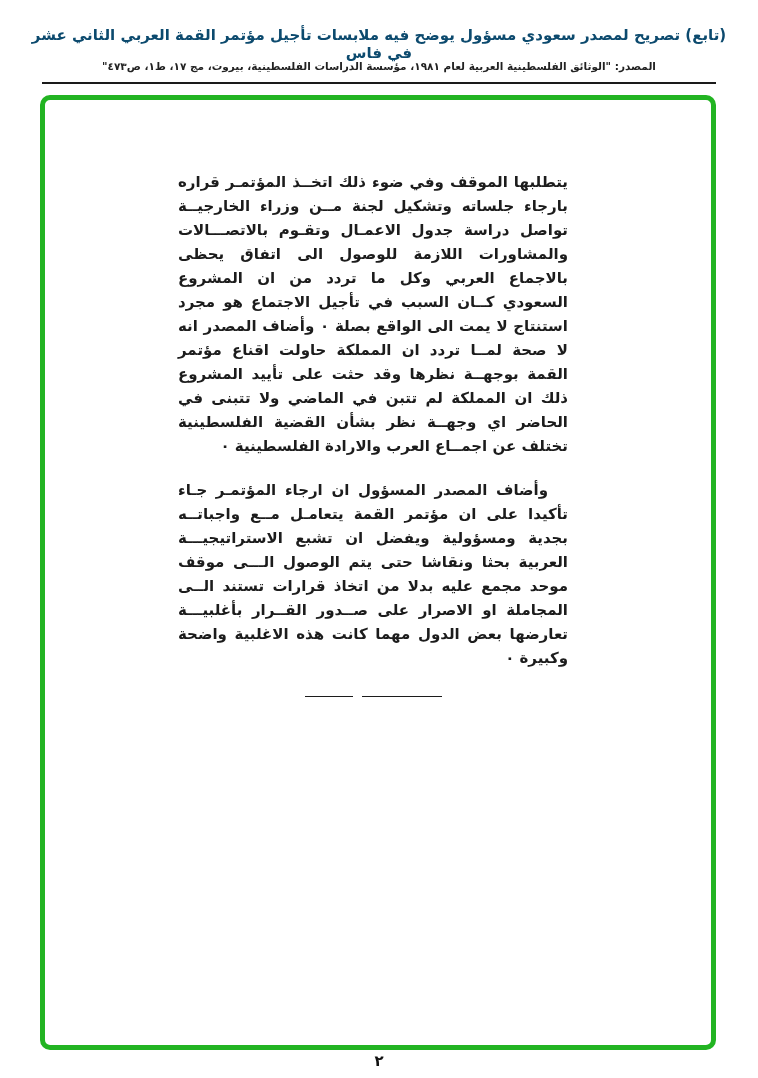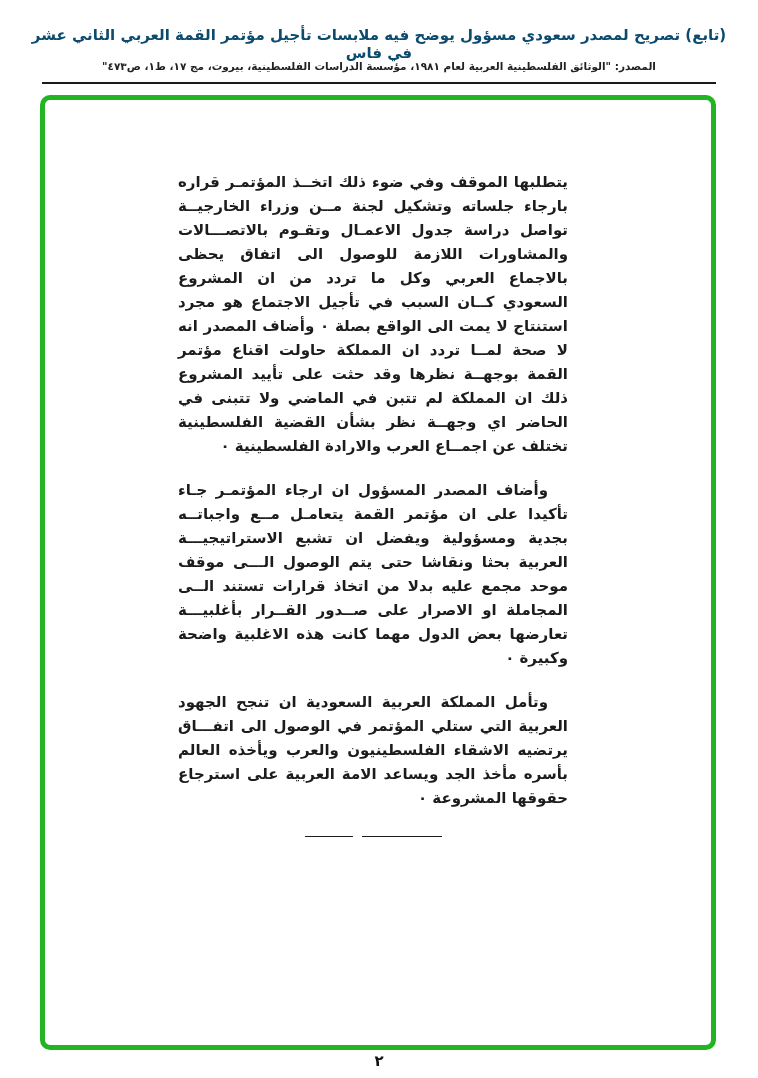--- a/index.html
+++ b/index.html
@@ -126,21 +126,20 @@
   <hr class="header-rule">
 
   <div class="scan-frame">
 
     <div class="scan-content">
 
       <p>يتطلبها الموقف وفي ضوء ذلك اتخــذ المؤتمـر قراره بارجاء جلساته وتشكيل لجنة مــن وزراء الخارجيــة تواصل دراسة جدول الاعمـال وتقـوم بالاتصـــالات والمشاورات اللازمة للوصول الى اتفاق يحظى بالاجماع العربي وكل ما تردد من ان المشروع السعودي كــان السبب في تأجيل الاجتماع هو مجرد استنتاج لا يمت الى الواقع بصلة ٠ وأضاف المصدر انه لا صحة لمــا تردد ان المملكة حاولت اقناع مؤتمر القمة بوجهــة نظرها وقد حثت على تأييد المشروع ذلك ان المملكة لم تتبن في الماضي ولا تتبنى في الحاضر اي وجهــة نظر بشأن القضية الفلسطينية تختلف عن اجمــاع العرب والارادة الفلسطينية ٠</p>
 
       <p class="indented">وأضاف المصدر المسؤول ان ارجاء المؤتمـر جـاء تأكيدا على ان مؤتمر القمة يتعامـل مــع واجباتــه بجدية ومسؤولية ويفضل ان تشبع الاستراتيجيـــة العربية بحثا ونقاشا حتى يتم الوصول الـــى موقف موحد مجمع عليه بدلا من اتخاذ قرارات تستند الــى المجاملة او الاصرار على صــدور القــرار بأغلبيـــة تعارضها بعض الدول مهما كانت هذه الاغلبية واضحة وكبيرة ٠</p>
 
-      <p class="indented">وتأمل المملكة العربية السعودية ان تنجح الجهود العربية التي ستلي المؤتمر في الوصول الى اتفـــاق يرتضيه الاشقاء الفلسطينيون والعرب ويأخذه العالم بأسره مأخذ الجد ويساعد الامة العربية على استرجاع حقوقها المشروعة ٠</p>
 
       <div class="end-lines">
         <span class="line-a"></span>
         <span class="line-b"></span>
       </div>
 
     </div>
   </div>
 
   <div class="page-number">٢</div>

